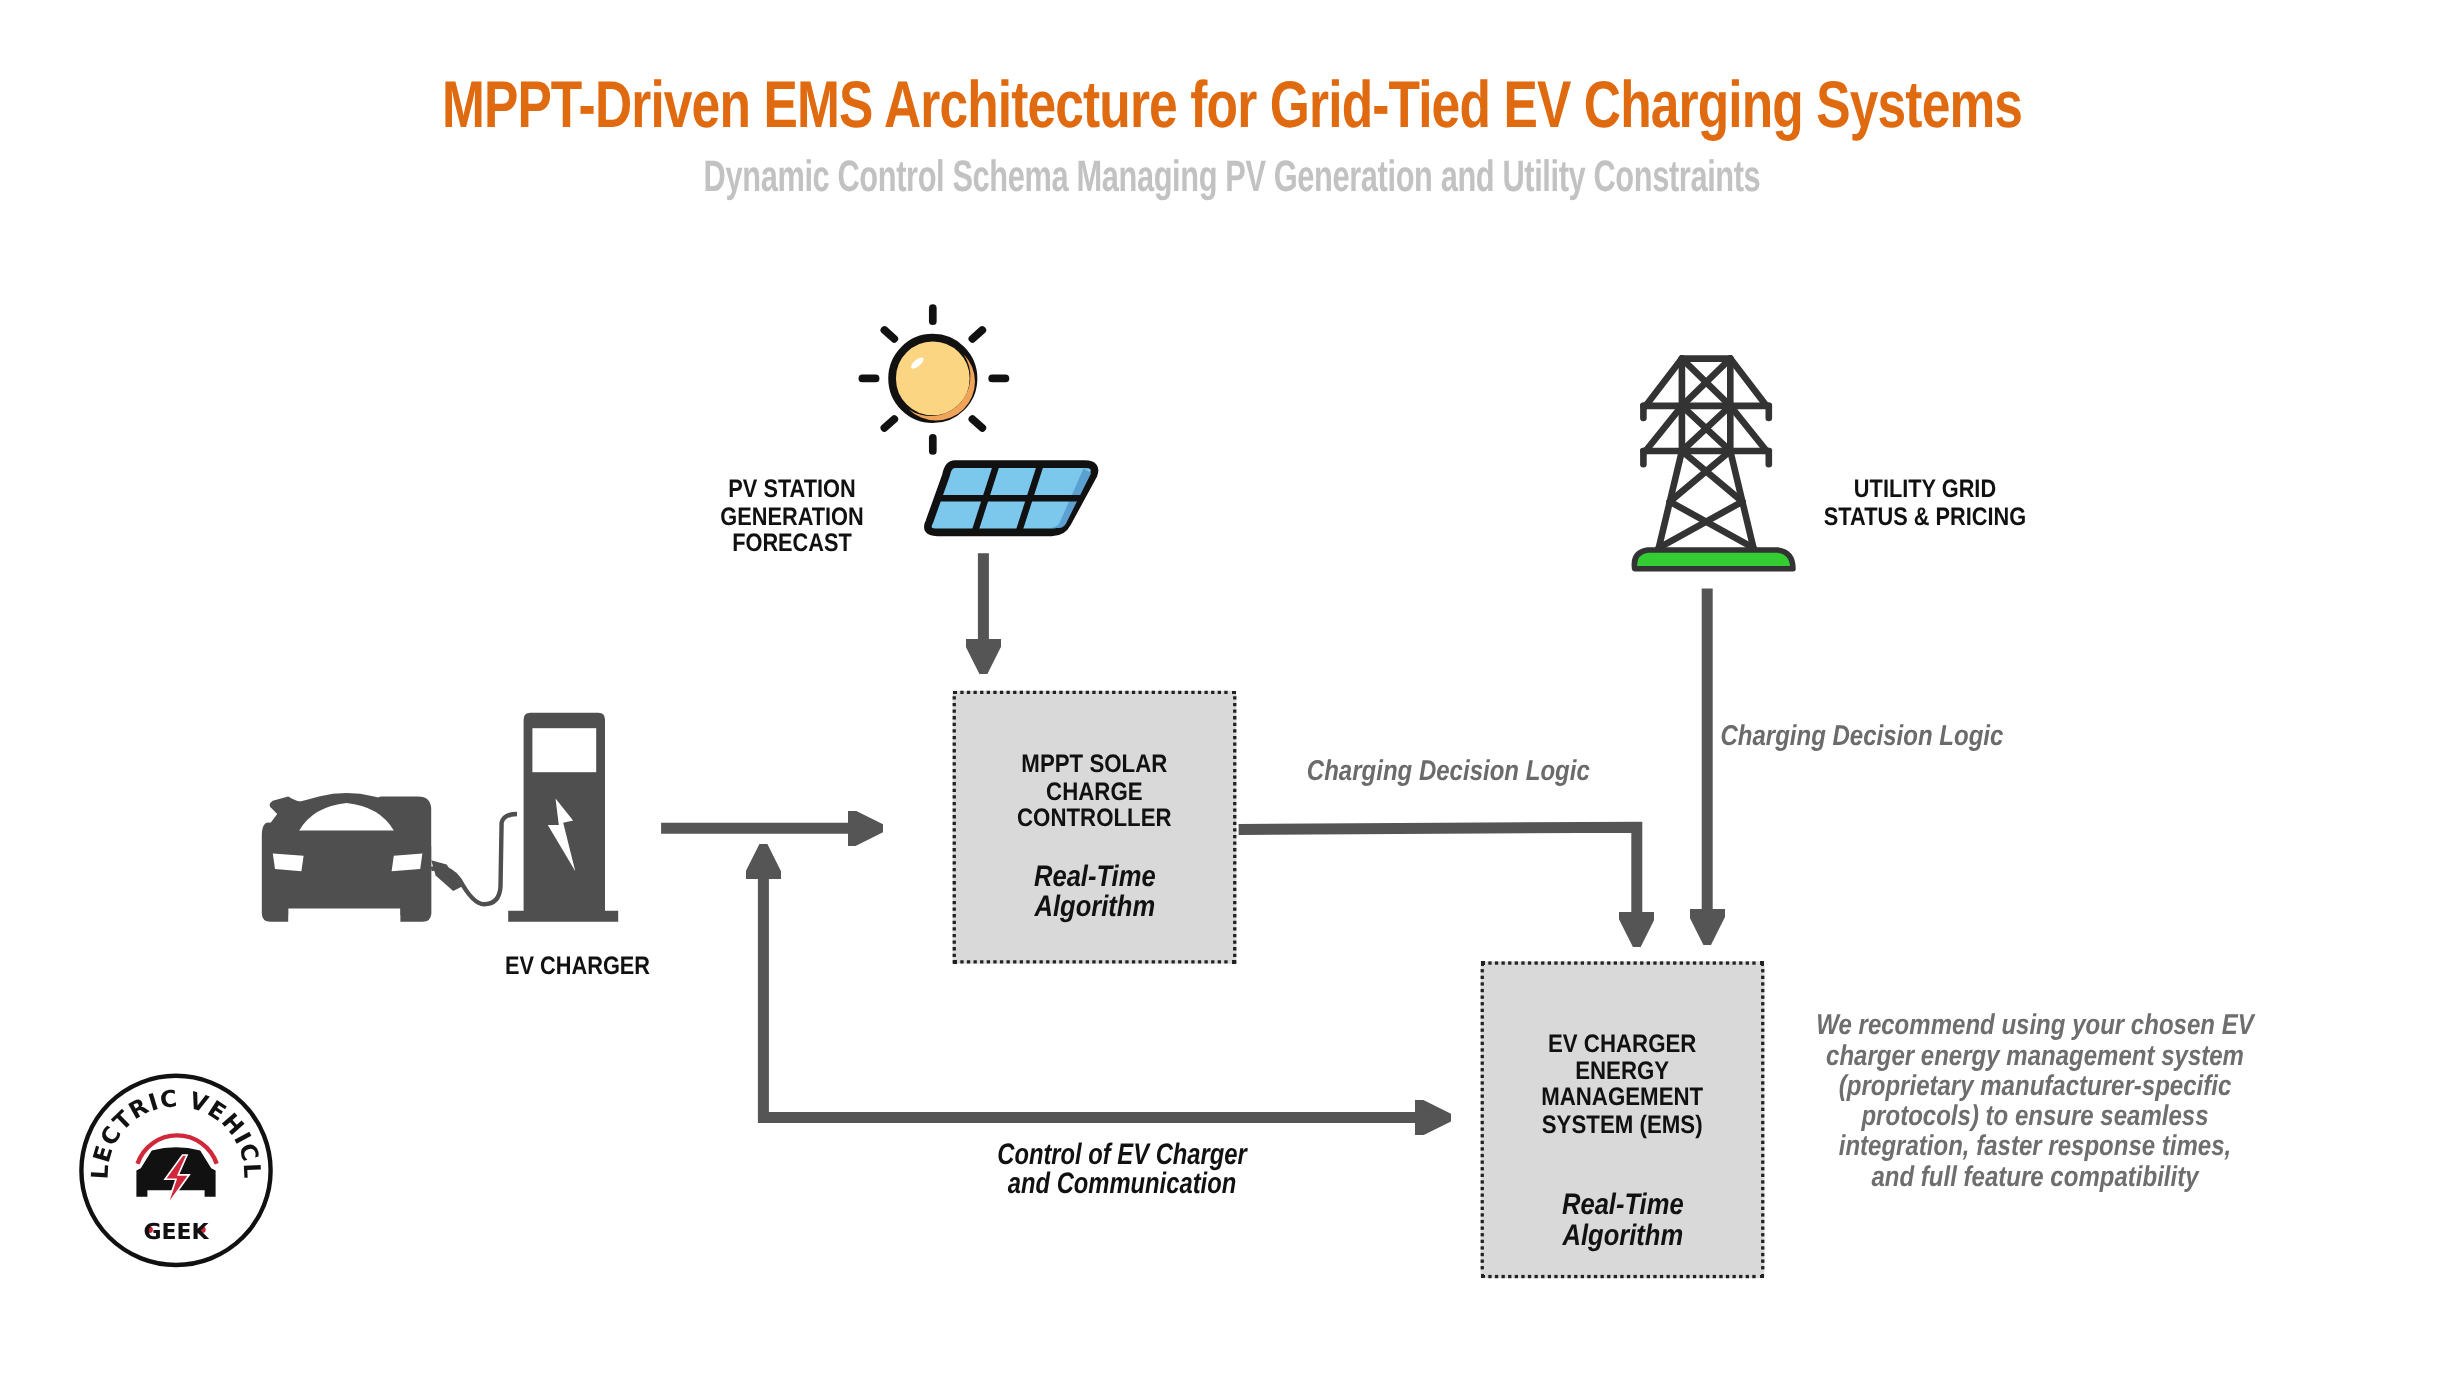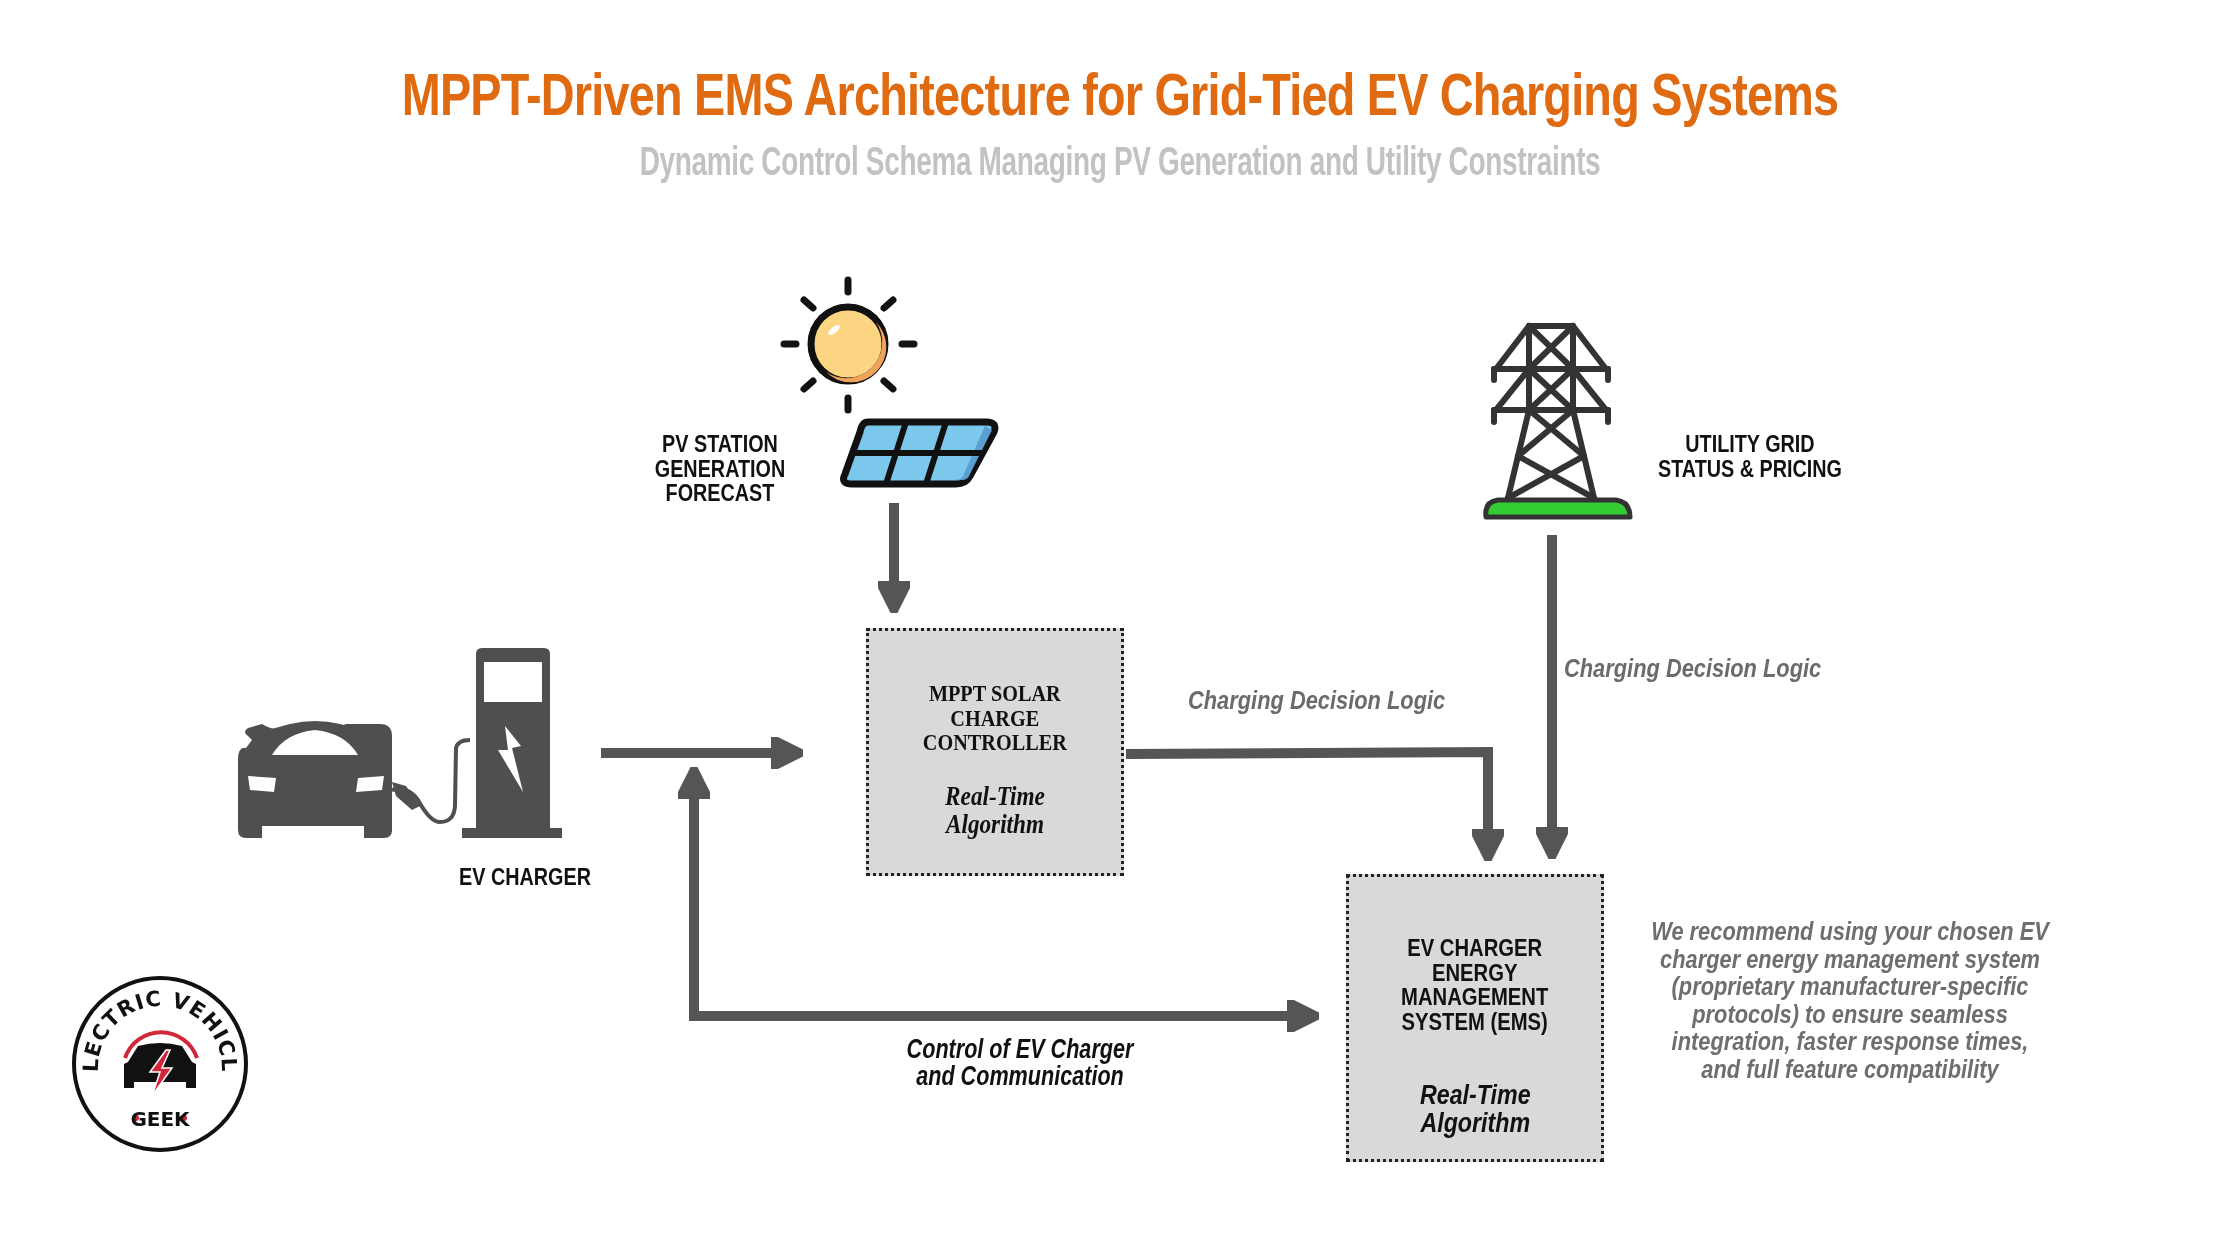--- a/index.html
+++ b/index.html
@@ -135,21 +135,21 @@
   <path d="M 476 654 Q 476 648 482 648 L 544 648 Q 550 648 550 654 L 550 828 L 562 828 L 562 838 L 462 838 L 462 828 L 476 828 Z" fill="#4f4f4f"></path>
   <rect x="484" y="662" width="58" height="40" fill="#fff"></rect>
   <path d="M 505 726 L 521 746 L 512 748 L 523 792 L 498 750 L 508 750 Z" fill="#fff"></path>
 </svg>
 
 <div class="abs label-black" style="left:440px; top:865px; width:170px;">EV CHARGER</div>
 
 <div class="abs label-gray-italic" style="left:1188px; top:686px;">Charging Decision Logic</div>
 <div class="abs label-gray-italic" style="left:1564px; top:654px;">Charging Decision Logic</div>
 
-<div class="abs box" style="left:866px; top:628px; width:258px; height:248px; padding-top:51px;font-family:Liberation Serif, serif;">
+<div class="abs box" style="left:866px; top:628px; width:258px; height:248px; padding-top:51px;">
   <div class="box-title">
     <div>MPPT SOLAR</div>
     <div>CHARGE</div>
     <div>CONTROLLER</div>
   </div>
   <div class="box-sub" style="margin-top:26px;">
     <div>Real-Time</div>
     <div>Algorithm</div>
   </div>
 </div>

